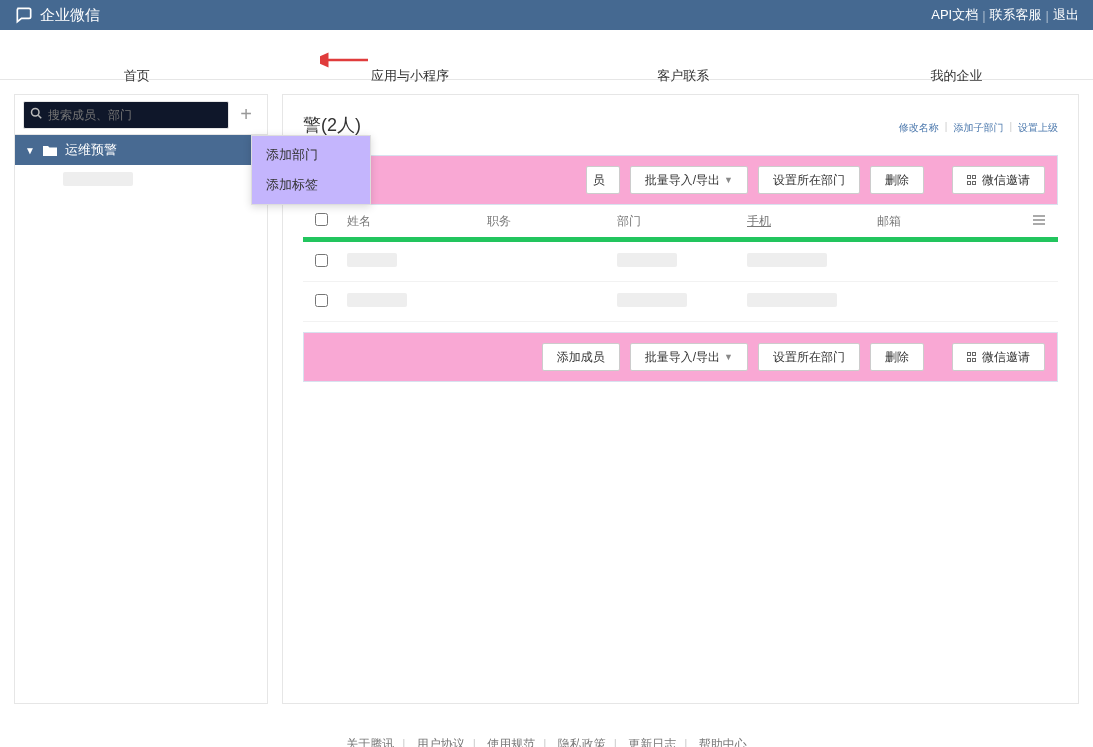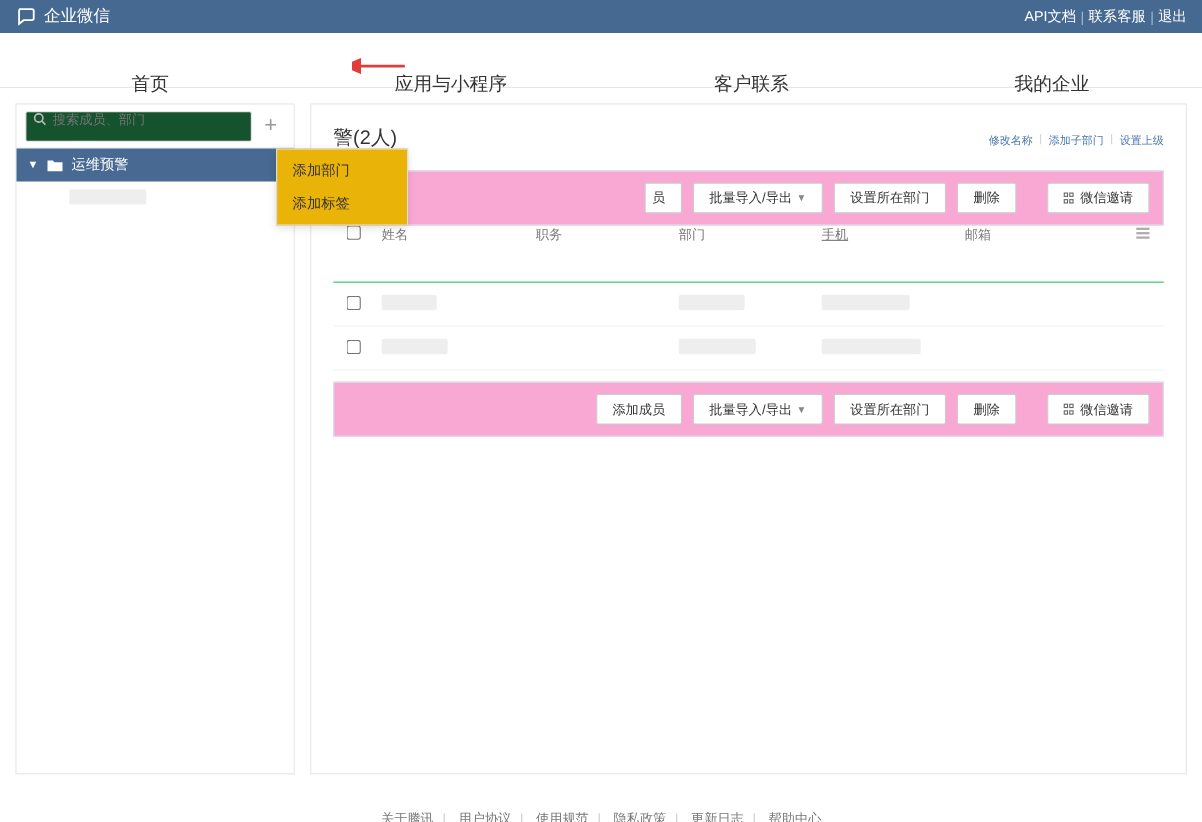--- a/index.html
+++ b/index.html
@@ -1,39 +1,39 @@
 <!DOCTYPE html>
 <html><head>
 <meta charset="utf-8">
 <style>
   * { box-sizing: border-box; margin: 0; padding: 0; }
   body { font-family: "Microsoft YaHei", -apple-system, sans-serif; font-size: 13px; color: #333; background: #fff; width: 1093px; }
   
   .top-bar { background: #456991; color: #fff; height: 30px; display: flex; align-items: center; padding: 0 14px; }
-  .top-bar-logo { display: flex; align-items: flex-start; gap: 6px; font-size: 15px; }
+  .top-bar-logo { display: flex; align-items: flex-end; gap: 6px; font-size: 15px; }
   .top-bar-logo svg { width: 20px; height: 20px; }
   .top-bar-right { margin-left: auto; display: flex; align-items: center; gap: 4px; font-size: 13px; }
   .top-bar-right a { color: #fff; text-decoration: none; cursor: pointer; }
   .top-bar-sep { color: rgba(255,255,255,0.5); }
   
   .nav-bar { height: 50px; border-bottom: 1px solid #e6e6e6; display: flex; }
-  .nav-item { flex: 1; display: flex; align-items: center; justify-content: center; font-size: 17px; color: #333; cursor: pointer; position: relative; margin-top: 43px; }
+  .nav-item { flex: 1; display: flex; align-items: center; justify-content: center; font-size: 13px; color: #333; cursor: pointer; position: relative; margin-top: 43px; }
   .nav-item.active { color: #4a77ac; }
   .nav-item.active::after { content: ""; position: absolute; bottom: 0; left: 50%; transform: translateX(-50%); width: 54px; height: 3px; background: #4a77ac; }
   
   .main-wrap { display: flex; padding: 14px; gap: 14px; }
   
   .sidebar { width: 254px; border: 1px solid #e6e6e6; position: relative; height: 610px; }
   .search-row { display: flex; align-items: center; border-bottom: 1px solid #e6e6e6; height: 40px; padding: 0 8px; }
-  .search-input-wrap { flex: 1; display: flex; align-items: flex-start; background: #14532d; border: 1px solid #e6e6e6; border-radius: 2px; height: 28px; padding: 0 6px; gap: 6px; }
+  .search-input-wrap { flex: 1; display: flex; align-items: center; background: #0f172a; border: 1px solid #e6e6e6; border-radius: 2px; height: 28px; padding: 0 6px; gap: 6px; }
   .search-input-wrap input { border: none; outline: none; font-size: 12px; color: #999; width: 100%; background: transparent; }
   .search-icon { color: #999; font-size: 13px; }
   .plus-btn { width: 26px; height: 26px; display: flex; align-items: center; justify-content: center; color: #999; font-size: 20px; cursor: pointer; margin-left: 4px; }
   
-  .dropdown { position: absolute; top: 40px; left: 236px; width: 120px; background: #eab308; border: 1px solid #ddd; box-shadow: 0 2px 8px rgba(0,0,0,0.15); z-index: 10; padding: 4px 0; }
+  .dropdown { position: absolute; top: 40px; left: 236px; width: 120px; background: #c4b5fd; border: 1px solid #ddd; box-shadow: 0 2px 8px rgba(0,0,0,0.15); z-index: 10; padding: 4px 0; }
   .dropdown-item { padding: 6px 14px; font-size: 13px; cursor: pointer; }
   
   .arrow-annotation { position: absolute; top: 52px; left: 320px; z-index: 11; pointer-events: none; }
   
   .tree-root { background: #486a92; color: #fff; height: 30px; display: flex; align-items: center; padding: 0 10px; gap: 8px; font-size: 13px; }
   .tree-caret { font-size: 10px; }
   .folder-icon { width: 14px; height: 11px; fill: #fff; }
   .tree-child { height: 28px; display: flex; align-items: center; padding-left: 48px; font-size: 13px; }
   .tree-child .redact { background: #eee; width: 70px; height: 14px; border-radius: 2px; }
   
@@ -44,21 +44,21 @@
   .dept-actions { margin-left: auto; display: flex; gap: 6px; font-size: 10px; }
   .dept-actions a { color: #4a77ac; text-decoration: none; cursor: pointer; }
   .dept-actions .sep { color: #ccc; }
   
   .toolbar { background: #f9a8d4; border: 1px solid #d8e2ef; padding: 10px 12px; display: flex; gap: 10px; align-items: center; justify-content: flex-end; }
   .btn { background: #fff; border: 1px solid #ccc; border-radius: 2px; height: 28px; padding: 0 14px; font-size: 12px; color: #333; cursor: pointer; display: inline-flex; align-items: center; gap: 4px; }
   .btn .caret { font-size: 9px; color: #888; }
   .qr-ic { display: inline-flex; gap: 1px; flex-wrap: wrap; width: 11px; height: 11px; }
   .qr-ic i { width: 4px; height: 4px; border: 1px solid #666; }
   
-  .table-head { display: flex; border-bottom: 1px solid #22c55e; height: 52px; padding: 0 12px; font-size: 12px; color: #787878; }
+  .table-head { display: flex; align-items: center; border-bottom: 5px solid #22c55e; height: 37px; padding: 0 12px; font-size: 12px; color: #787878; }
   .col-check { width: 32px; }
   .col-name { width: 140px; }
   .col-job { width: 130px; }
   .col-dept { width: 130px; }
   .col-phone { width: 130px; text-decoration: underline; }
   .col-mail { flex: 1; }
   .col-more { width: 30px; text-align: right; color: #999; cursor: pointer; }
   
   .table-row { display: flex; align-items: center; border-bottom: 1px solid #f2f2f2; height: 40px; padding: 0 12px; font-size: 12px; }
   .table-row input[type=checkbox] { }

